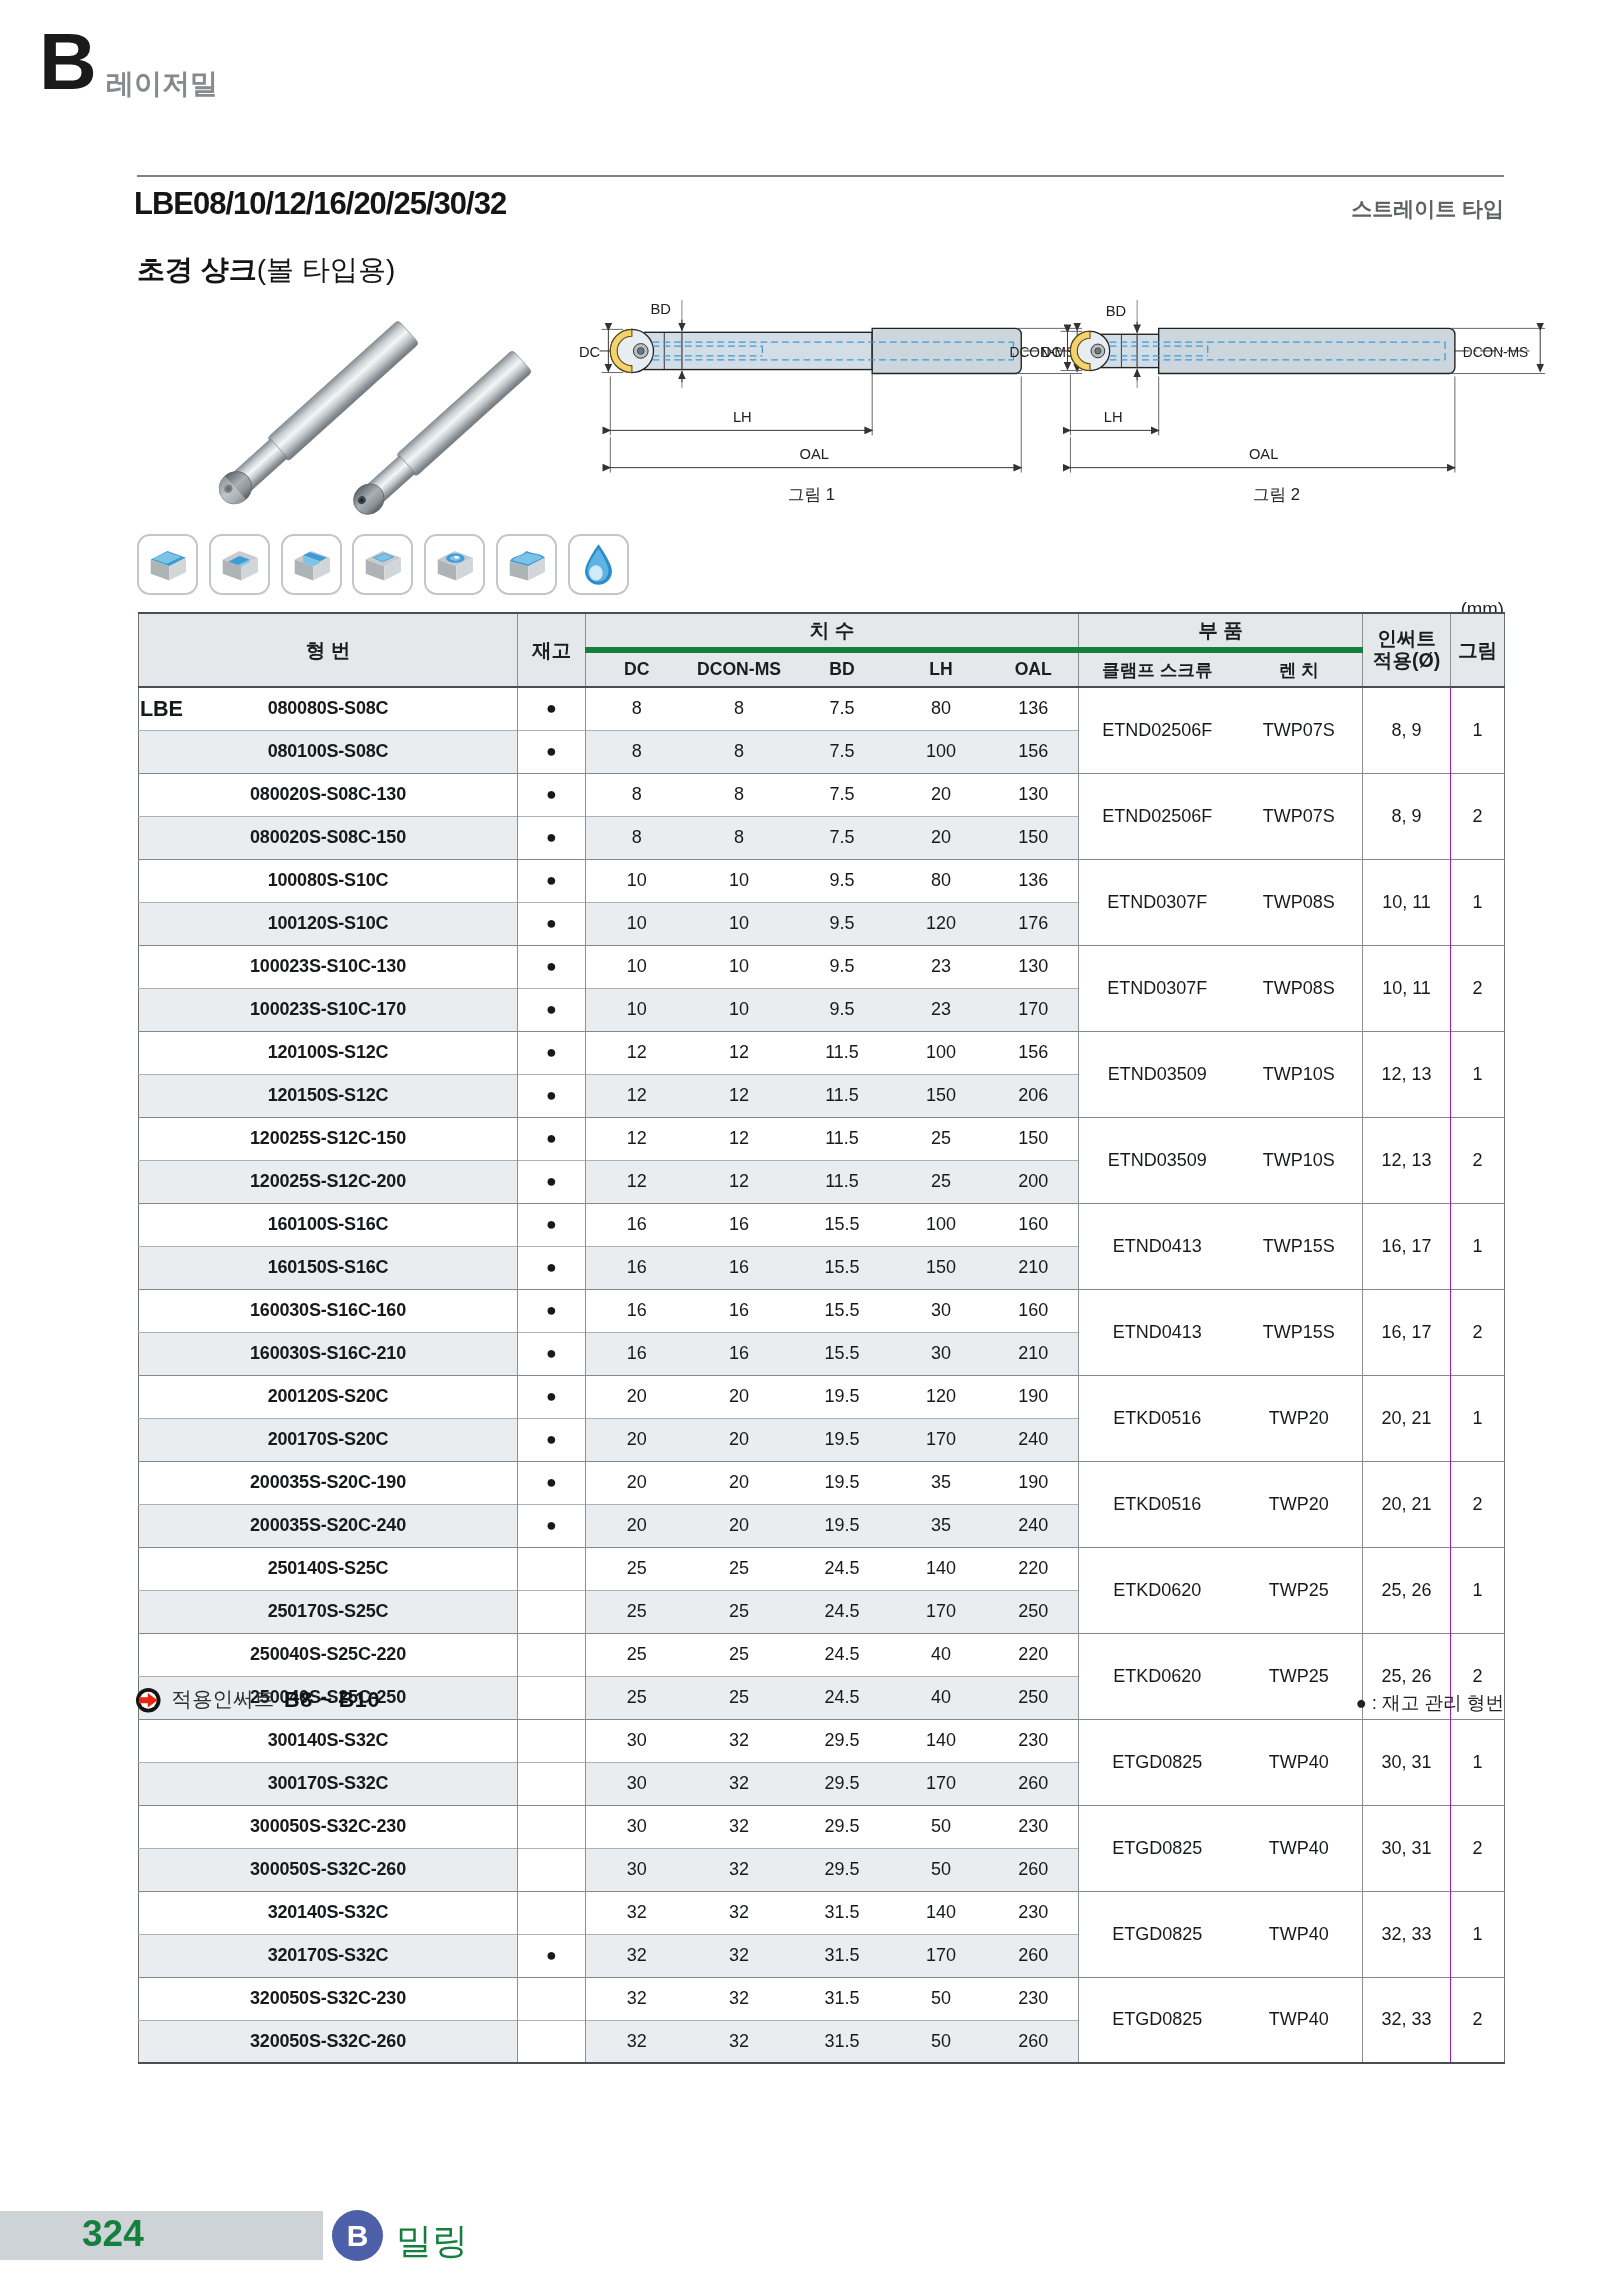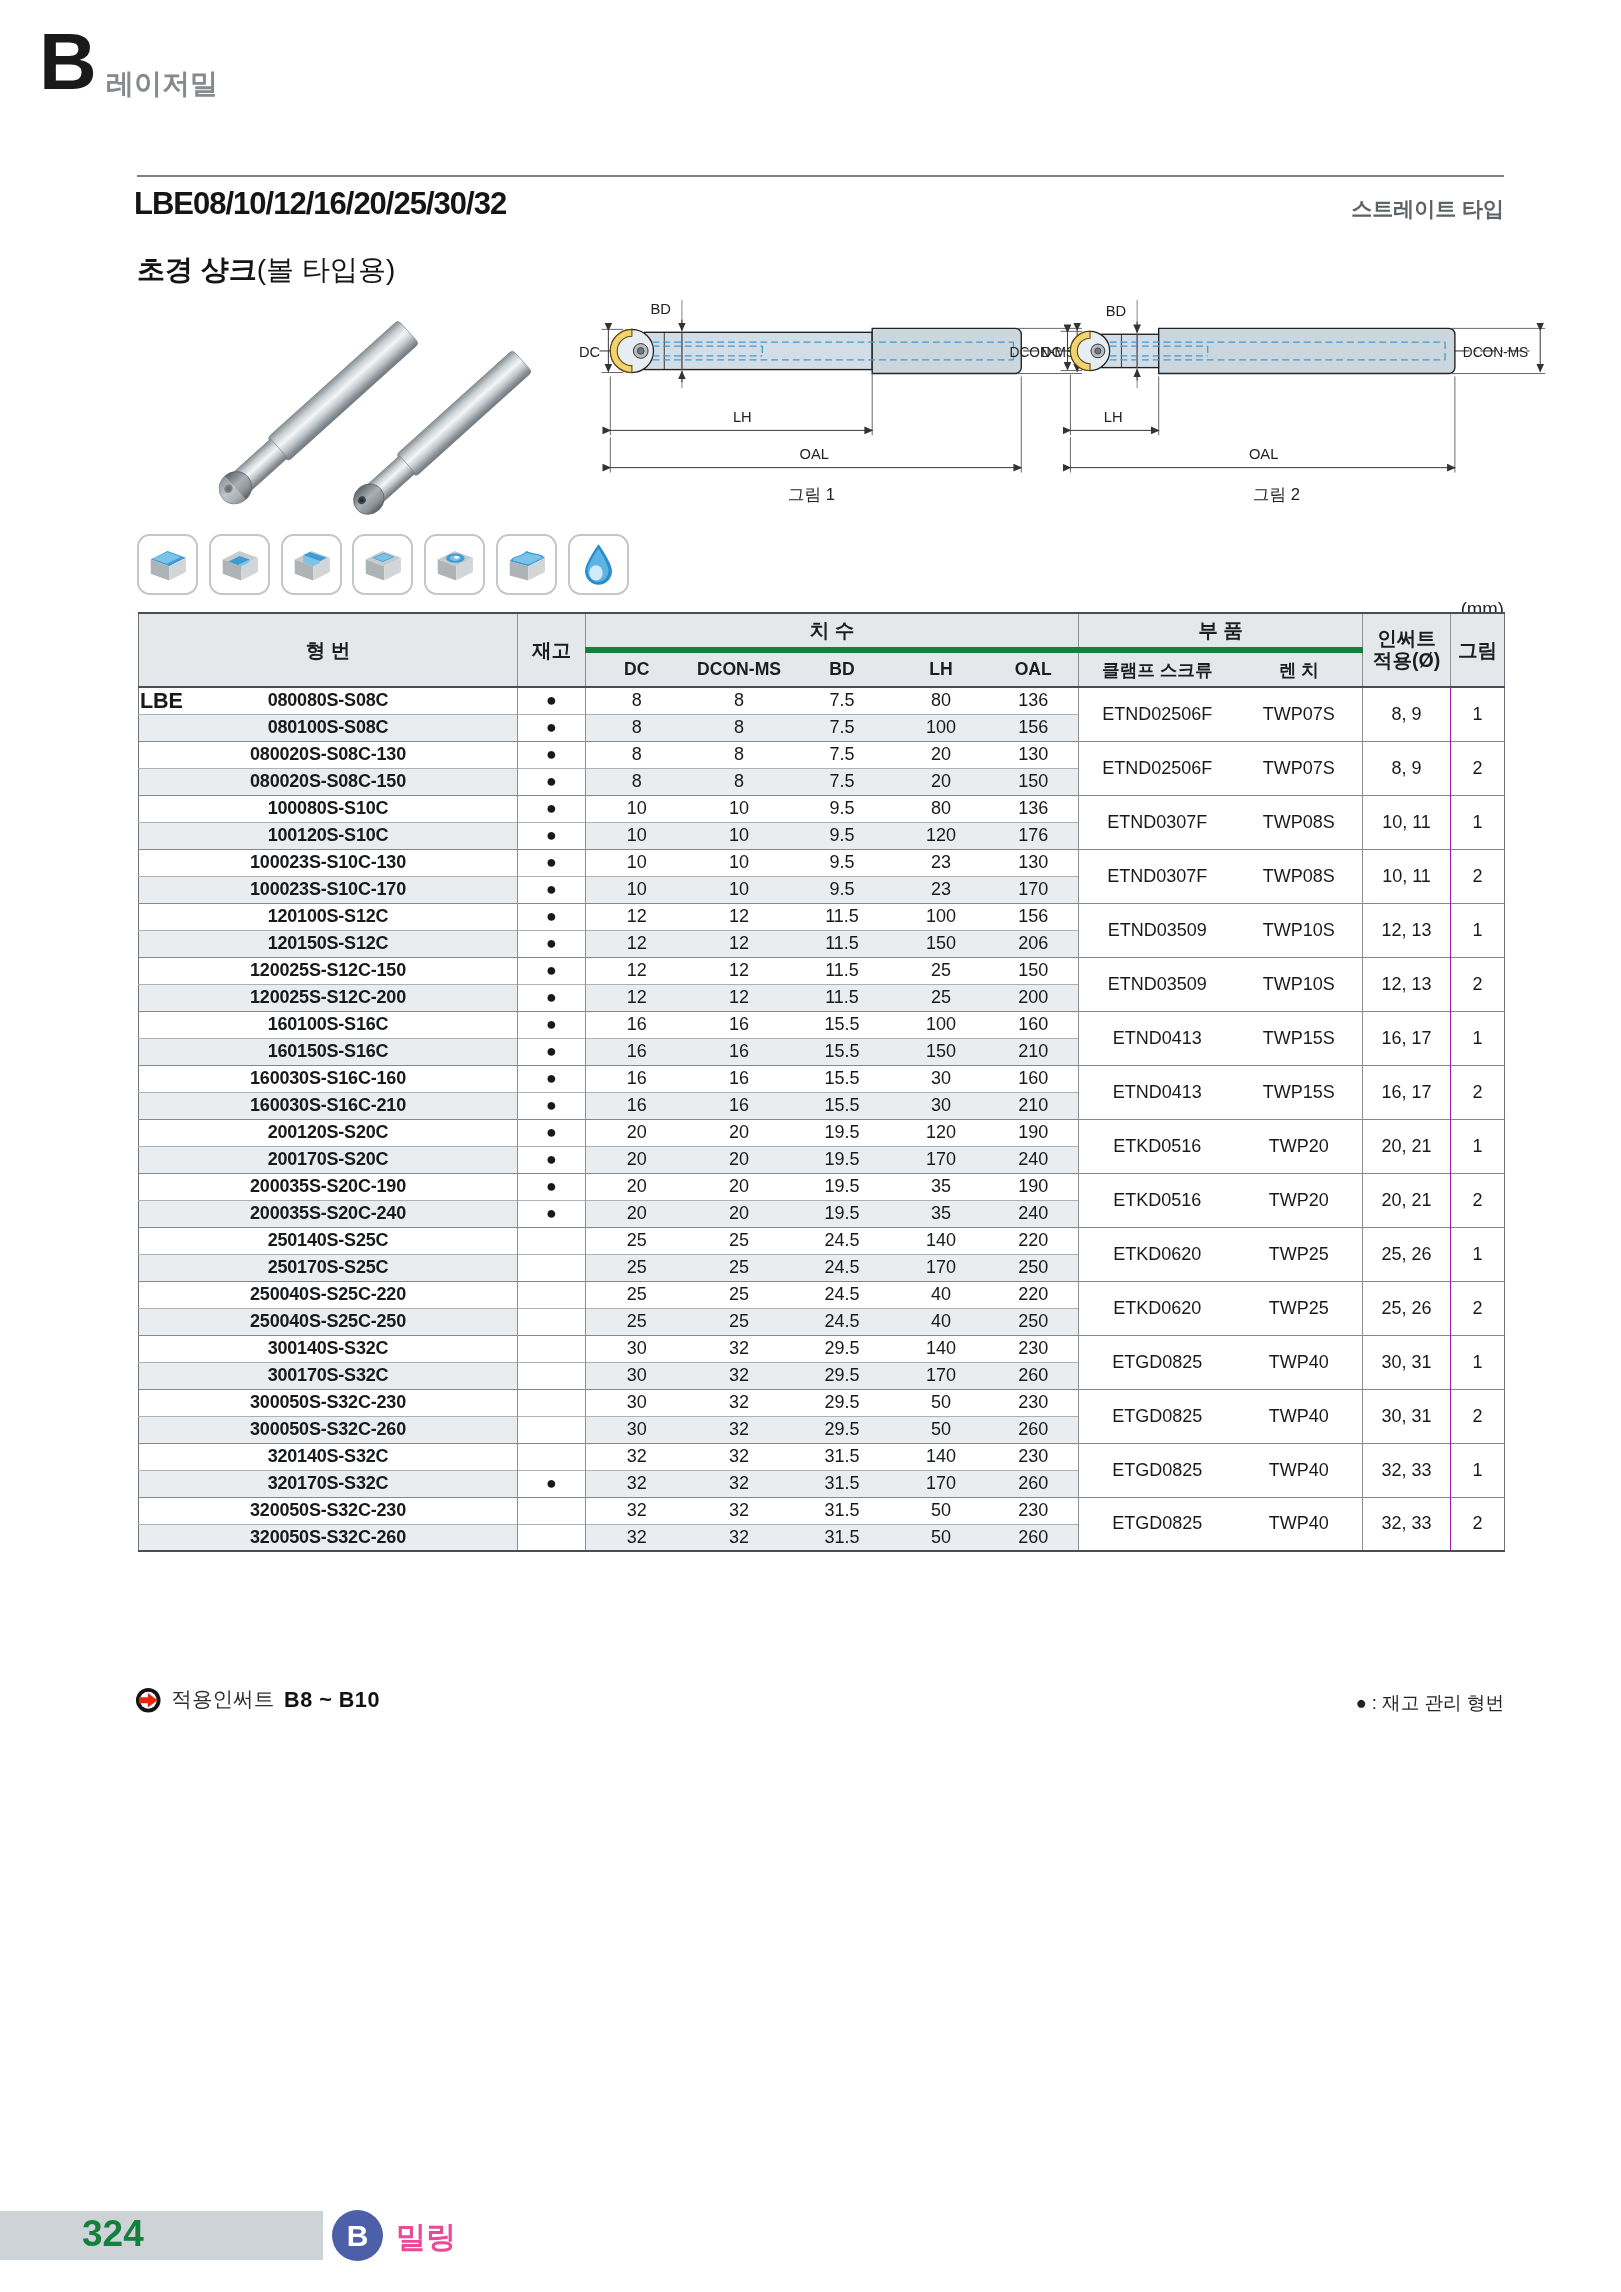--- a/index.html
+++ b/index.html
@@ -32,21 +32,21 @@
   #spec-table th,#spec-table td{padding:0;margin:0;overflow:hidden;white-space:nowrap;}
   #spec-table thead th{background:#e4e8ea;font-size:19.6px;font-weight:700;color:#1b1d1f;height:33px;text-align:center;}
   #spec-table thead tr.sub th{font-size:17.6px;}
   th.h-model,th.h-stock{border-right:1px solid #8a9094;border-bottom:2px solid #4a4e52;}
   th.h-dims,th.h-parts{border-right:1px solid #8a9094;border-bottom:6px solid #15803d;}
   th.h-insert{border-right:1px solid #8a9094;border-bottom:2px solid #4a4e52;font-size:18.6px;line-height:21.6px;}
   th.h-fig{border-bottom:2px solid #4a4e52;}
   tr.sub th{border-bottom:2px solid #4a4e52;}
   th.h-oal,th.h-wrench{border-right:1px solid #8a9094;}
 
-  #spec-table tbody tr{height:27px;margin-left:32px;}
+  #spec-table tbody tr{height:43px;margin-left:32px;}
   #spec-table tbody td{font-size:18px;text-align:center;color:#17191b;}
   td.model{text-align:left;padding-left:133px;font-weight:700;font-size:19.6px;letter-spacing:-0.2px;
            border-right:1px solid #8a9094;position:relative;}
   td.model .prefix{position:absolute;left:1px;top:50%;transform:translateY(-50%);
                    font-size:21.6px;font-weight:700;}
   td.stock{border-right:1px solid #8a9094;background:#fff !important;font-size:14.7px;}
   td.oal{border-right:1px solid #8a9094;}
   td.wrenchc{border-right:1px solid #8a9094;}
   td.insertc{border-right:1px solid #a21caf;}
   tr.inner td{border-top:1px solid #abb1b5;}
@@ -58,21 +58,21 @@
   #note-left{left:135px;top:1685px;display:flex;align-items:flex-end;gap:9.8px;}
   #note-left .lbl{font-size:20.6px;color:#2b2d2f;}
   #note-left .val{font-size:21.6px;font-weight:700;color:#121212;letter-spacing:0.5px;}
   #note-right{right:117px;top:1690px;font-size:18.6px;color:#222;}
 
   
   #footer-bar{left:0;top:2211px;width:323px;height:49px;background:#cdd3d7;}
   #footer-page{left:82px;top:2213px;font-size:37px;font-weight:700;color:#15803d;}
   #footer-badge{left:332px;top:2210px;width:51px;height:51px;border-radius:50%;background:#4c5fa8;
                 color:#fff;font-size:30px;font-weight:700;display:flex;align-items:center;justify-content:center;}
-  #footer-label{left:396px;top:2217px;font-size:30px;font-weight:700;color:#ec4899;}
+  #footer-label{left:396px;top:2217px;font-size:36px;font-weight:400;color:#15803d;}
 
   svg text{font-family:"Liberation Sans","DejaVu Sans",sans-serif;}
 </style>
 </head>
 <body>
 
 <div class="abs" id="sec-letter">B</div>
 <div class="abs" id="sec-label">레이저밀</div>
 <div class="abs" id="top-rule"></div>
 <div class="abs" id="page-title">LBE08/10/12/16/20/25/30/32</div>

